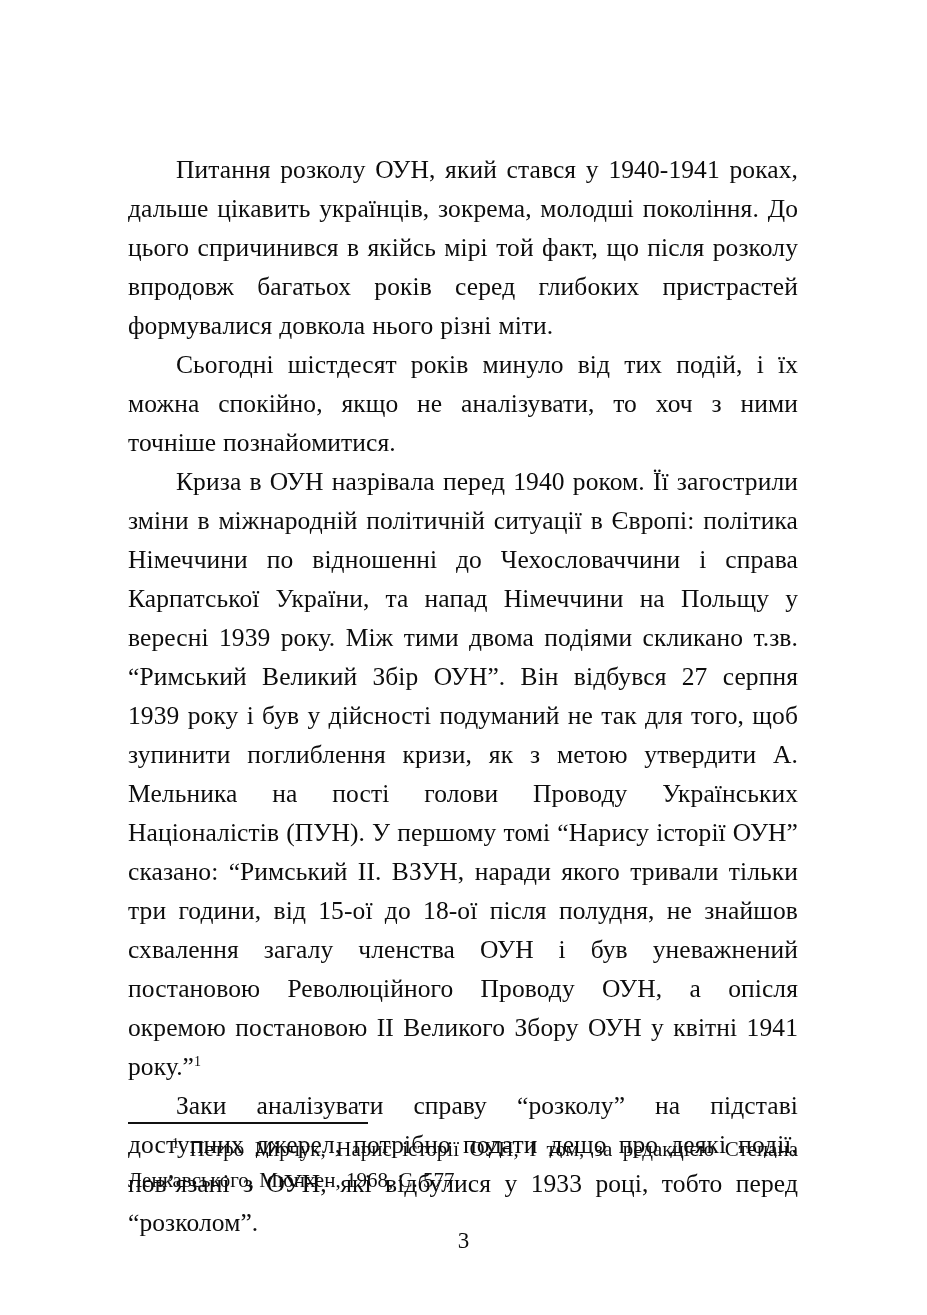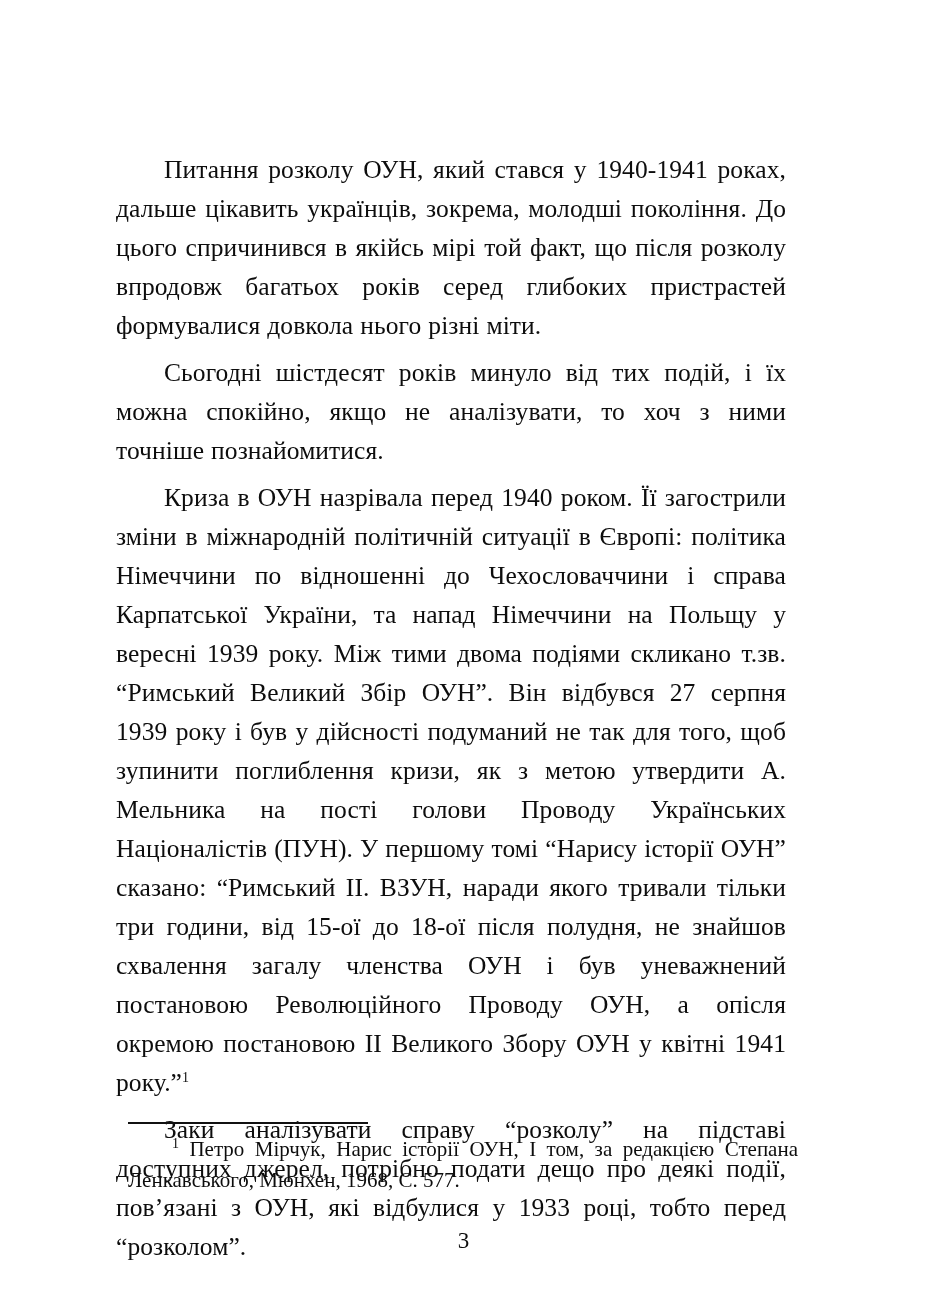--- a/index.html
+++ b/index.html
@@ -18,35 +18,35 @@
   .page {
     position: absolute;
     left: 0;
     top: 0;
     width: 927px;
     height: 1315px;
     background: #ffffff;
   }
   .text-block {
     position: absolute;
-    left: 116px;
+    left: 128px;
     top: 150px;
     width: 670px;
   }
   p.para {
     margin: 0;
     text-align: justify;
     text-indent: 48px;
     font-size: 25.5px;
     line-height: 39px;
     letter-spacing: 0.1px;
     word-spacing: 0.5px;
   }
   p.para + p.para {
-    margin-top: 8px;
+    margin-top: 0px;
     font-family: Liberation Serif, serif;
   }
   .footnote-area {
     position: absolute;
     left: 128px;
     top: 1122px;
     width: 670px;
   }
   .footnote-rule {
     width: 240px;

